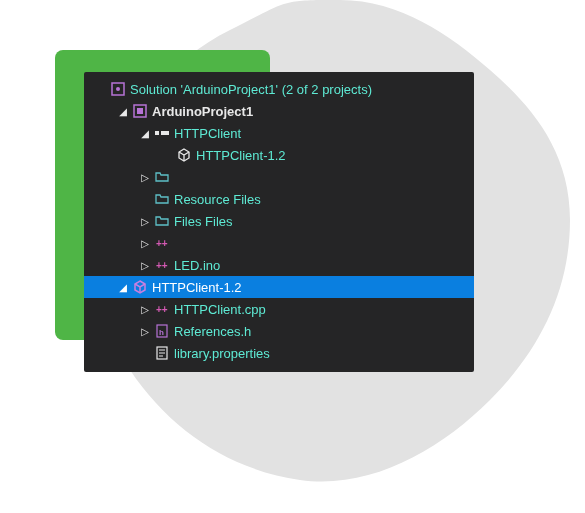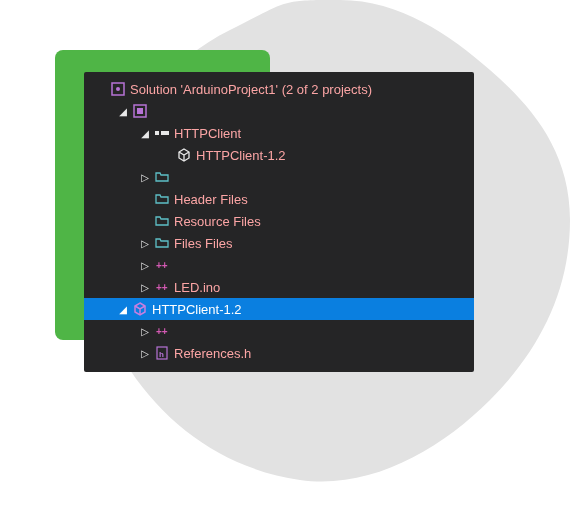--- a/index.html
+++ b/index.html
@@ -65,21 +65,21 @@
   .icon {
     width: 16px;
     height: 16px;
     display: inline-flex;
     align-items: center;
     justify-content: center;
     margin: 0 4px 0 2px;
     flex-shrink: 0;
   }
   .label {
-    color: #fca5a5;
+    color: #5eead4;
   }
   .label.bold { font-weight: 600; color: #e8e8e8; }
   .row.selected .label { color: #fff; }
   .indent1 { padding-left: 10px; }
   .indent2 { padding-left: 32px; }
   .indent3 { padding-left: 54px; }
   .indent4 { padding-left: 76px; }
   
   .c-white { color: #e8e8e8; }
   .c-purple { color: #b773d6; }
@@ -109,20 +109,21 @@
   </div>
 
   <div class="row indent2">
     <span class="expander c-white">◢</span>
     <span class="icon c-purple">
       <svg width="14" height="14" viewBox="0 0 14 14">
           <rect x="1" y="1" width="12" height="12" fill="none" stroke="currentColor" stroke-width="1.5"></rect>
           <rect x="4" y="4" width="6" height="6" fill="currentColor"></rect>
         </svg>
     </span>
+    <span class="label bold">ArduinoProject1</span>
   </div>
 
   <div class="row indent3">
     <span class="expander c-white">◢</span>
     <span class="icon c-white">
       <svg width="14" height="10" viewBox="0 0 14 10">
           <rect x="0" y="3" width="4" height="4" fill="currentColor"></rect>
           <rect x="6" y="3" width="8" height="4" fill="currentColor"></rect>
         </svg>
     </span>
@@ -142,47 +143,38 @@
 
   <div class="row indent3">
     <span class="expander c-white">▷</span>
     <span class="icon c-cyan">
       <svg width="14" height="12" viewBox="0 0 14 12">
           <path d="M1 2h4l1 2h7v6H1z" fill="none" stroke="currentColor" stroke-width="1.3"></path>
         </svg>
     </span>
   </div>
 
+
   <div class="row indent3">
     <span class="expander empty">▷</span>
     <span class="icon c-cyan">
       <svg width="14" height="12" viewBox="0 0 14 12">
           <path d="M1 2h4l1 2h7v6H1z" fill="none" stroke="currentColor" stroke-width="1.3"></path>
         </svg>
     </span>
-    <span class="label">Header Files</span>
-  </div>
-
-  <div class="row indent3">
-    <span class="expander empty">▷</span>
+    <span class="label">Resource Files</span>
+  </div>
+
+  <div class="row indent3">
+    <span class="expander c-white">▷</span>
     <span class="icon c-cyan">
       <svg width="14" height="12" viewBox="0 0 14 12">
           <path d="M1 2h4l1 2h7v6H1z" fill="none" stroke="currentColor" stroke-width="1.3"></path>
         </svg>
     </span>
-    <span class="label">Resource Files</span>
-  </div>
-
-  <div class="row indent3">
-    <span class="expander c-white">▷</span>
-    <span class="icon c-cyan">
-      <svg width="14" height="12" viewBox="0 0 14 12">
-          <path d="M1 2h4l1 2h7v6H1z" fill="none" stroke="currentColor" stroke-width="1.3"></path>
-        </svg>
-    </span>
     <span class="label">Files Files</span>
   </div>
 
   <div class="row indent3">
     <span class="expander c-white">▷</span>
     <span class="icon c-magenta">
       <svg width="12" height="12" viewBox="0 0 12 12">
           <text x="0" y="10" font-size="10" fill="currentColor" font-weight="bold">++</text>
         </svg>
     </span>
@@ -209,27 +201,40 @@
     <span class="label">HTTPClient-1.2</span>
   </div>
 
   <div class="row indent3">
     <span class="expander c-white">▷</span>
     <span class="icon c-magenta">
       <svg width="12" height="12" viewBox="0 0 12 12">
           <text x="0" y="10" font-size="10" fill="currentColor" font-weight="bold">++</text>
         </svg>
     </span>
+    <span class="label">HTTPClient.cpp</span>
   </div>
 
   <div class="row indent3">
     <span class="expander c-white">▷</span>
     <span class="icon c-purple">
       <svg width="12" height="14" viewBox="0 0 12 14">
           <rect x="1" y="1" width="10" height="12" fill="none" stroke="currentColor" stroke-width="1.2"></rect>
           <text x="3" y="11" font-size="8" fill="currentColor" font-weight="bold">h</text>
         </svg>
     </span>
     <span class="label">References.h</span>
   </div>
 
+  <div class="row indent3">
+    <span class="expander empty">▷</span>
+    <span class="icon c-white">
+      <svg width="12" height="14" viewBox="0 0 12 14">
+          <rect x="1" y="1" width="10" height="12" fill="none" stroke="currentColor" stroke-width="1.2"></rect>
+          <line x1="3" y1="4" x2="9" y2="4" stroke="currentColor"></line>
+          <line x1="3" y1="7" x2="9" y2="7" stroke="currentColor"></line>
+          <line x1="3" y1="10" x2="7" y2="10" stroke="currentColor"></line>
+        </svg>
+    </span>
+    <span class="label">library.properties</span>
+  </div>
 
 </div>
 
 </body></html>

